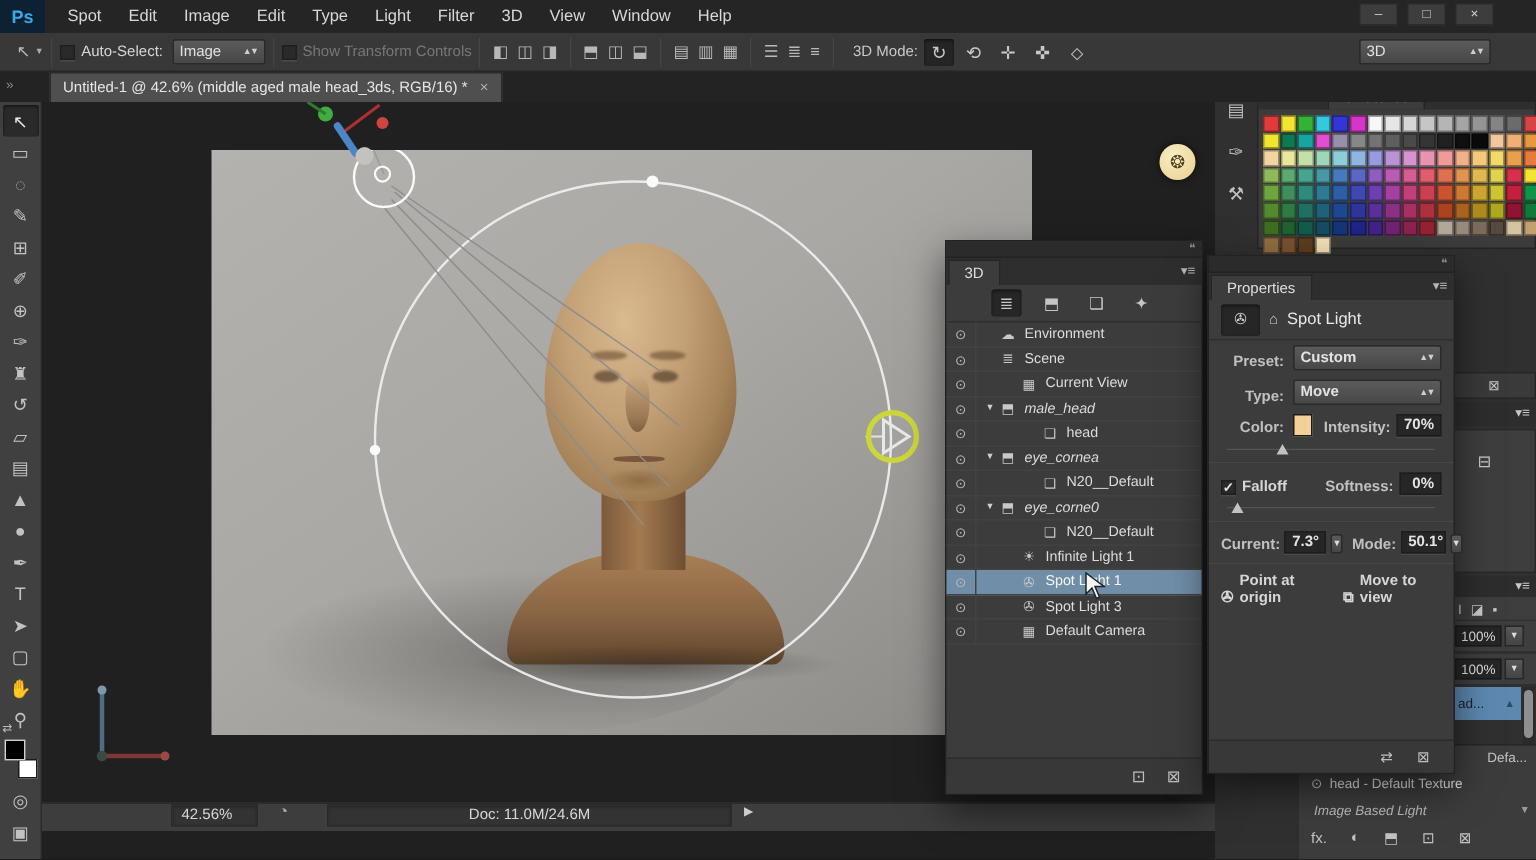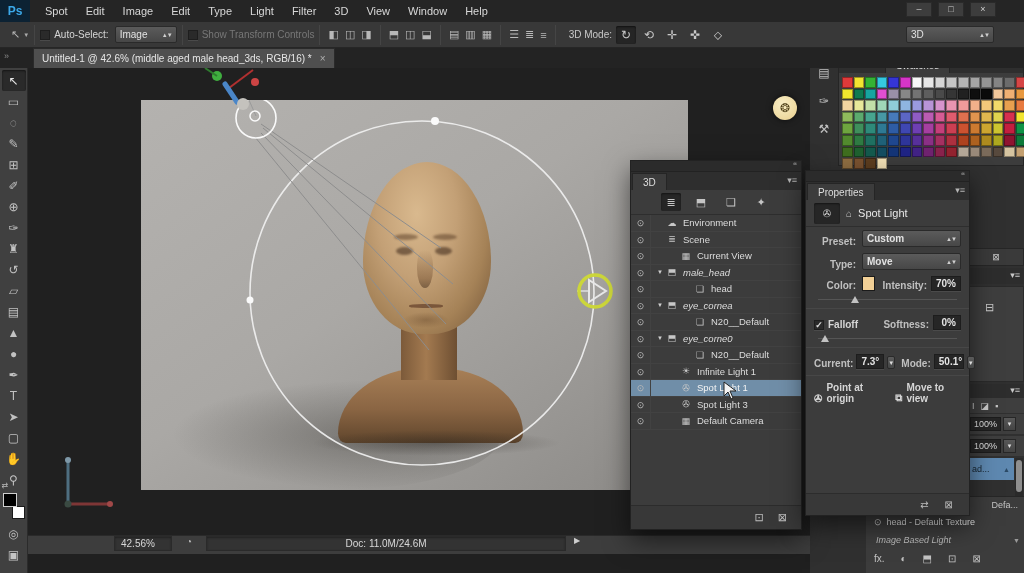--- a/index.html
+++ b/index.html
@@ -643,21 +643,21 @@
     </div>
     <div id="prop-bottom">
       <span>⇄</span>
       <span>⊠</span>
     </div>
   </div>
 
   <div id="statusbar">
     <span class="sunken" style="margin-left:86px;width:58px">42.56%</span>
     <span style="margin-left:14px;color:#b5b5b5">◔</span>
-    <span class="sunken" style="margin-left:14px;width:360px;text-align:center">Doc: 11.0M/24.6M</span>
+    <span class="sunken" style="margin-left:26px;width:270px;text-align:center">Doc: 11.0M/24.6M</span>
     <span style="margin-left:8px;color:#cfcfcf;font-size:8px">▶</span>
   </div>
 
   <svg id="cursor" width="16" height="20">
     <polygon points="2,1 2,15 6,11 9,18 11,17 8,10 14,10" fill="#f5f5f5" stroke="#222" stroke-width="1"></polygon>
   </svg>
 
 </div>
 
 </body></html>

